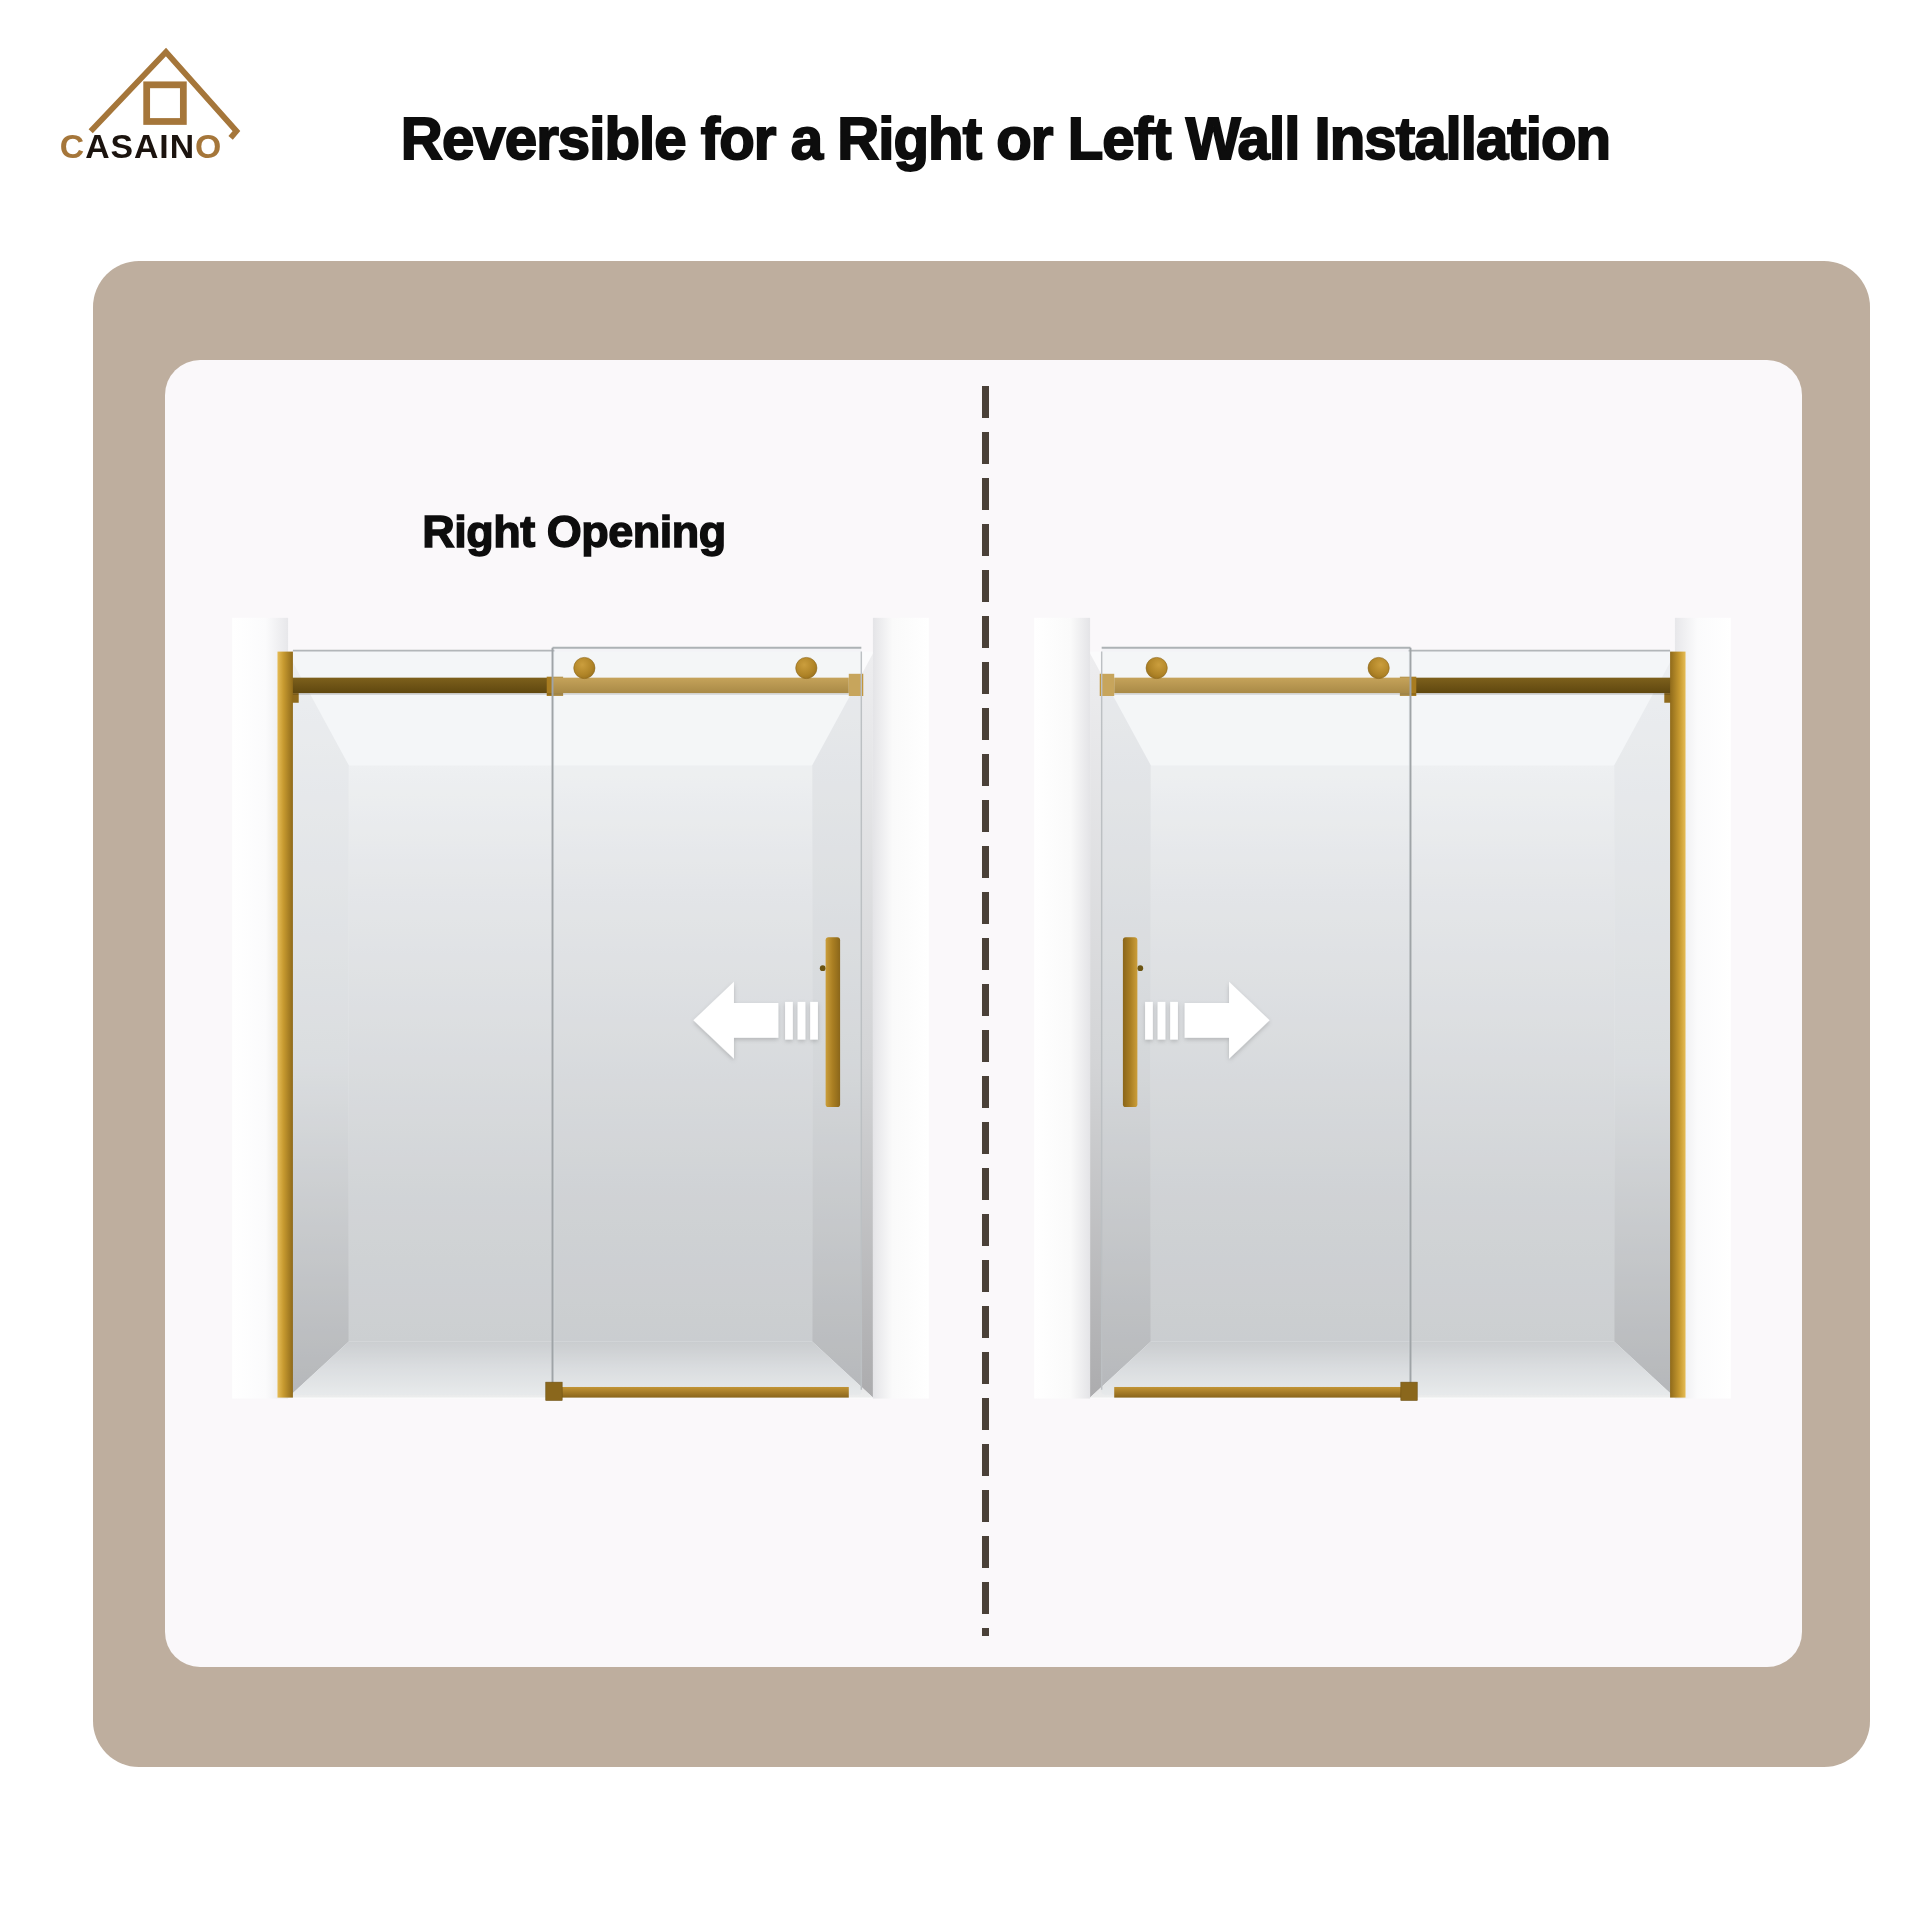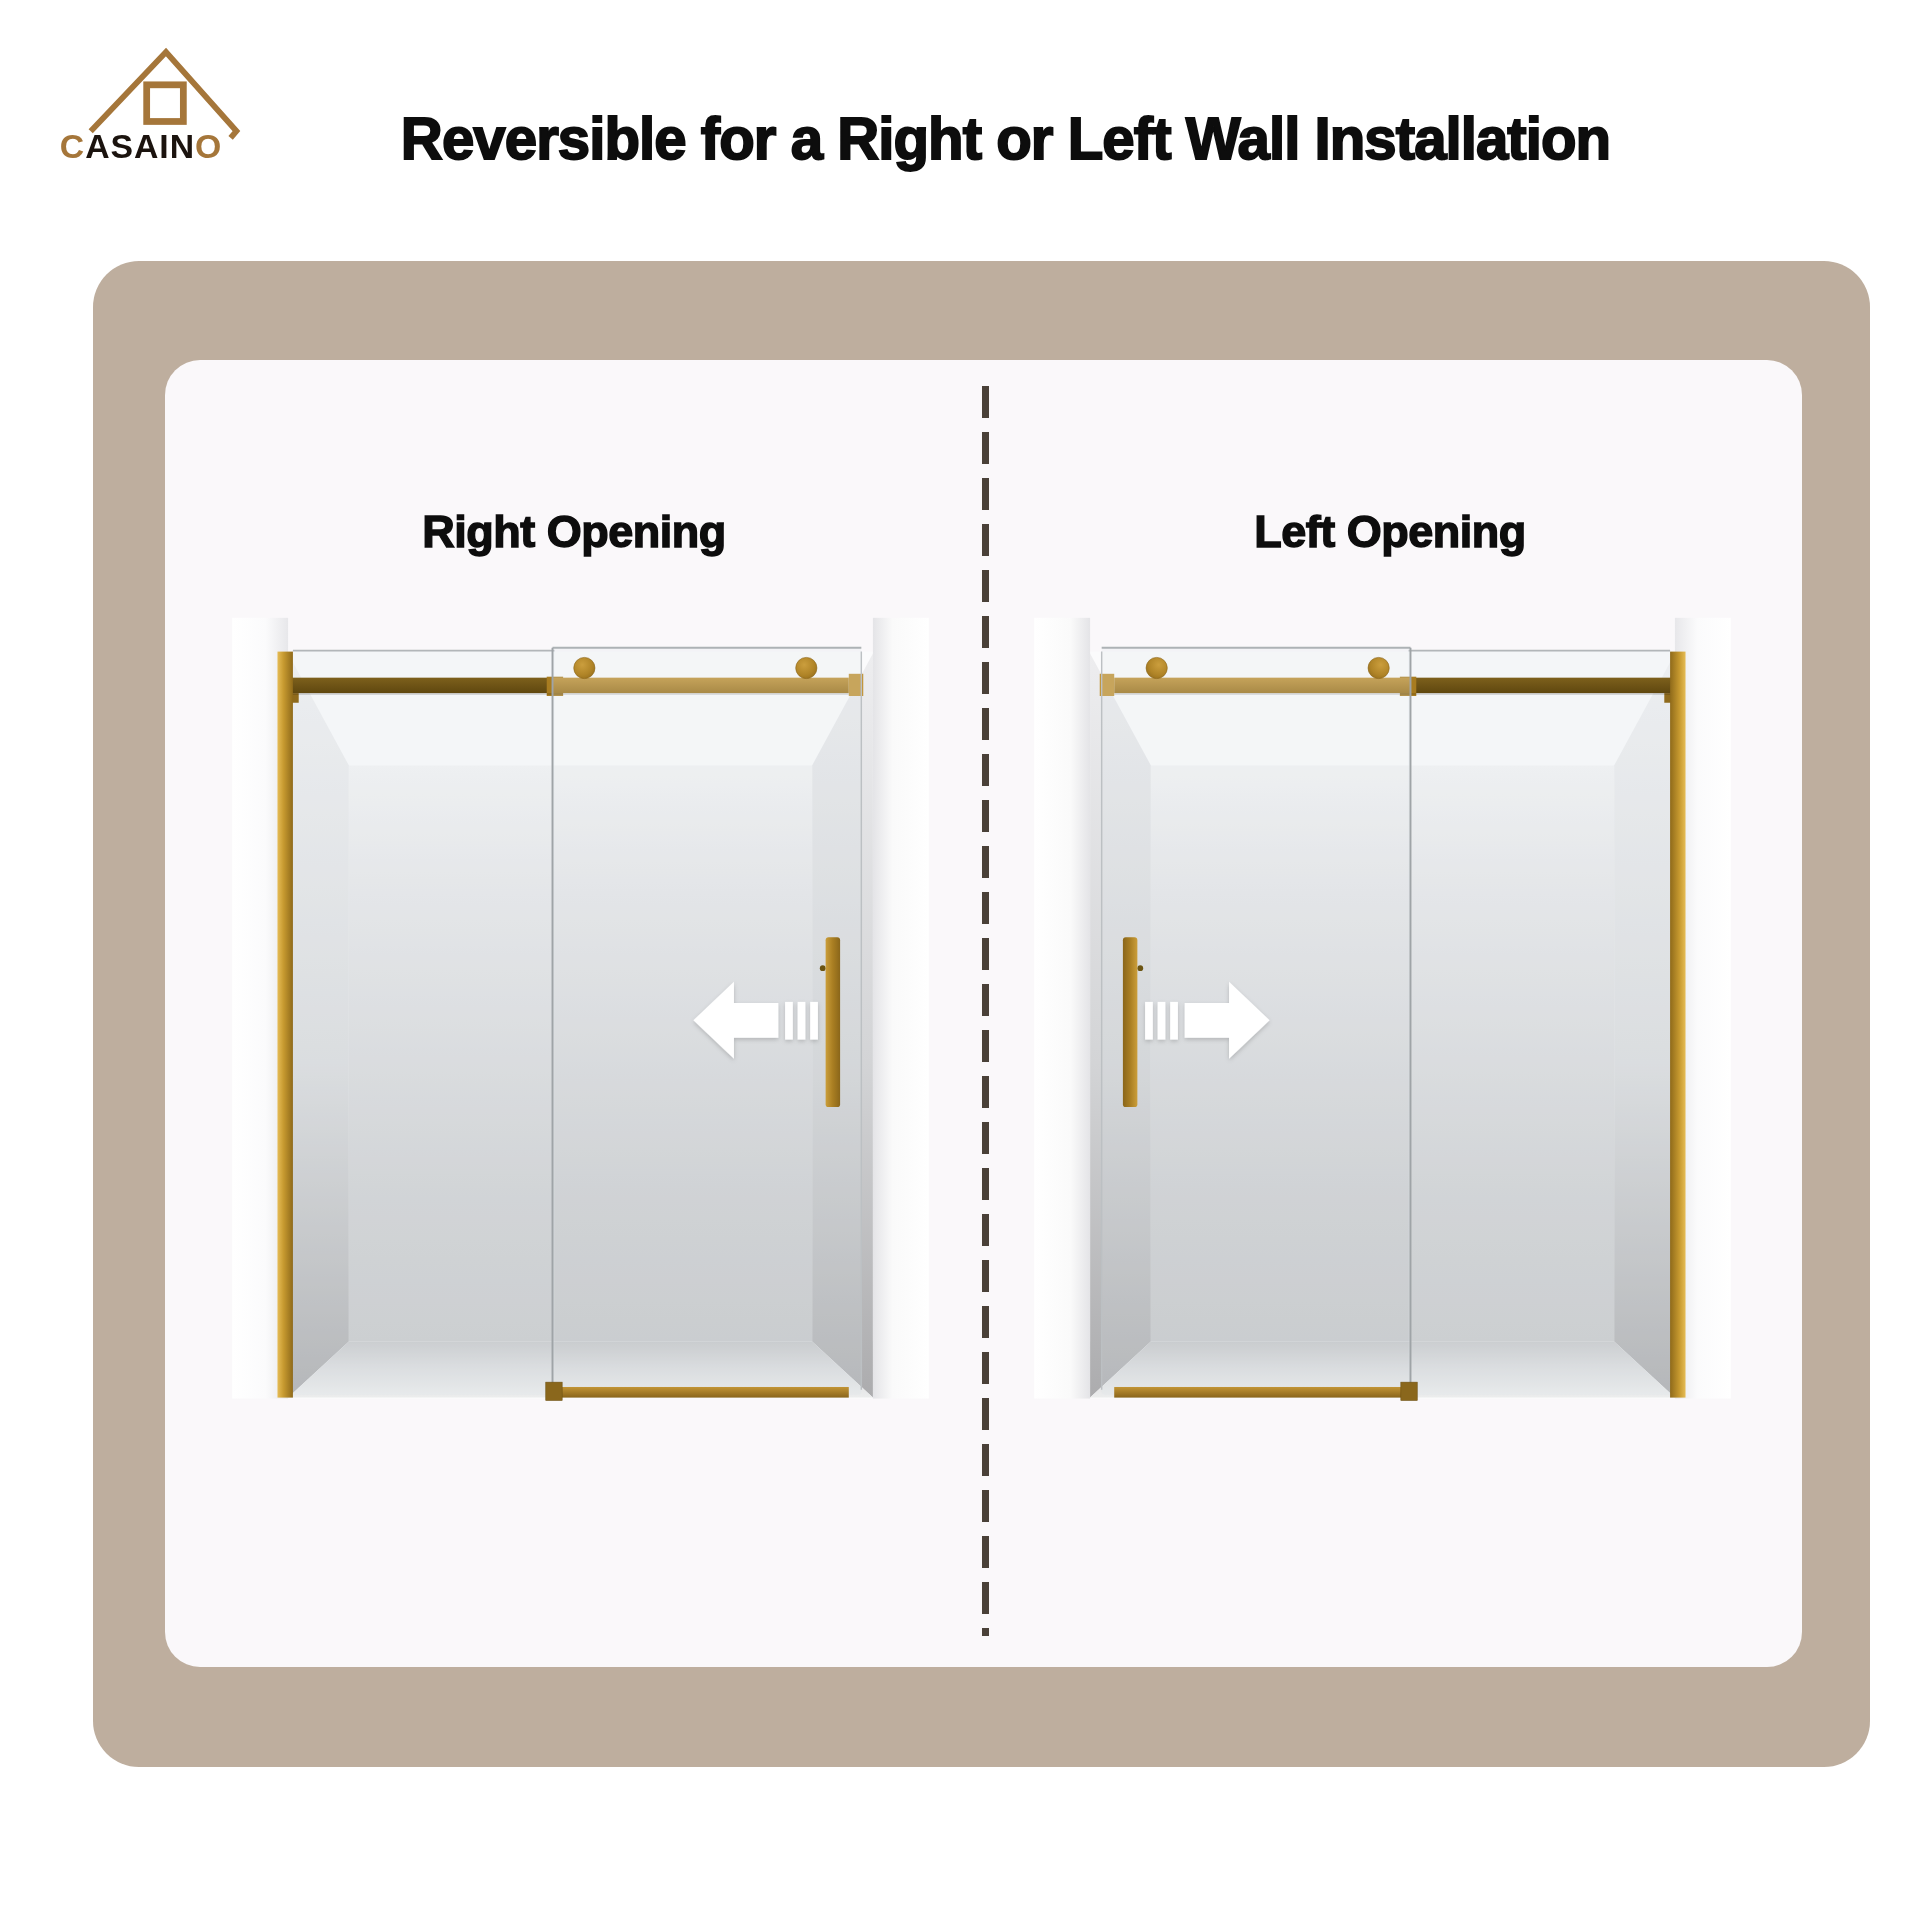--- a/index.html
+++ b/index.html
@@ -74,21 +74,20 @@
     </text>
   </svg>
 
   <div class="title">Reversible for a Right or Left Wall Installation</div>
 
   <div class="frame">
     <div class="panel-area"></div>
   </div>
 
   <div class="opening-label left-pos">Right Opening</div>
-  <div class="opening-label right-pos">Left Opening</div>
 
   <svg class="door-svg first" viewBox="0 0 730 830">
     <defs>
       <linearGradient id="gradBack" x1="0" y1="0" x2="0" y2="1">
         <stop offset="0" stop-color="#f3f3f4"></stop>
           <stop offset="0.2" stop-color="#e7e7e9"></stop>
         <stop offset="0.75" stop-color="#cdced0"></stop>
           <stop offset="1" stop-color="#c6c7c9"></stop>
       </linearGradient>
       <linearGradient id="gradSideL" x1="0" y1="0" x2="0" y2="1">

